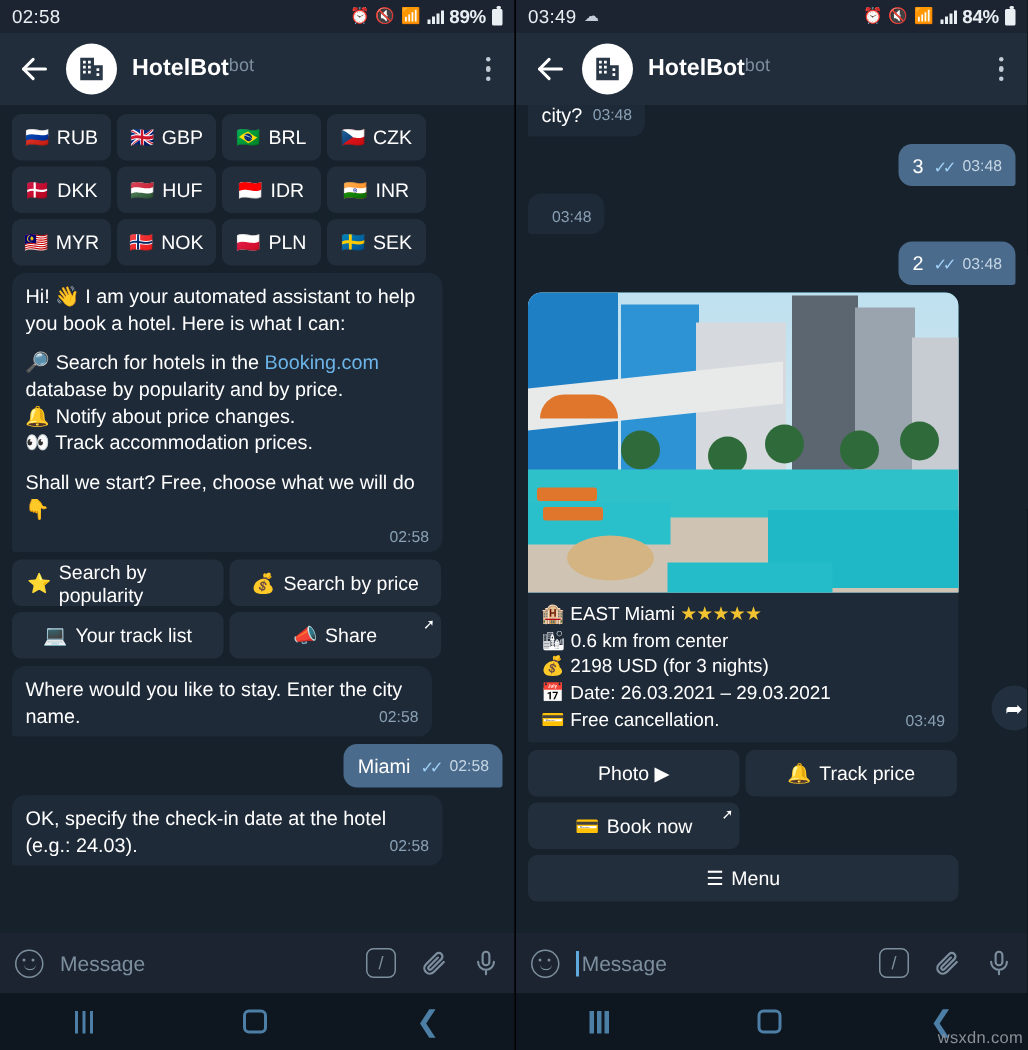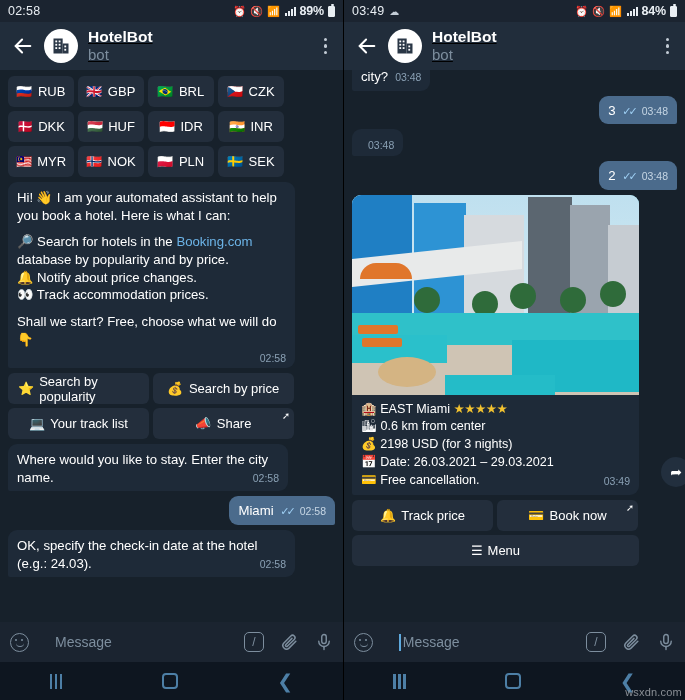--- a/index.html
+++ b/index.html
@@ -26,23 +26,23 @@
   .bars i { width:2px; background:#e9eef3; display:block; }
   .bars i:nth-child(1){height:3px;} .bars i:nth-child(2){height:5px;}
   .bars i:nth-child(3){height:7px;} .bars i:nth-child(4){height:9px;}
 
   
   .chathdr { height:48px; background:#212d3b; display:flex; align-items:center; gap:10px;
     padding:0 12px; flex:0 0 48px; }
   .backarrow { width:22px; height:22px; color:#fff; flex:0 0 22px; }
   .avatar { width:34px; height:34px; border-radius:50%; background:#fff; display:flex;
     align-items:center; justify-content:center; flex:0 0 34px; }
-  .hdr-txt { display:flex; flex-direction:column; justify-content:center; line-height:1.15;text-decoration:underline; }
+  .hdr-txt { display:flex; flex-direction:row; justify-content:center; line-height:1.15; }
   .hdr-title { color:#fff; font-size:15.5px; font-weight:bold; }
-  .hdr-sub { color:#7d8e9e; font-size:15px; }
+  .hdr-sub { color:#7d8e9e; font-size:12px; }
   .kebab { margin-left:auto; display:flex; flex-direction:column; gap:3px; padding:4px; }
   .kebab i { width:3.5px; height:3.5px; border-radius:50%; background:#c3ccd6; display:block; }
 
   
   .chat { flex:1 1 auto; background:#17212b; padding:6px 8px 4px; overflow:hidden;
     display:flex; flex-direction:column; gap:5px; position:relative; }
   .chat.right { padding-top:0; }
 
   .rowin { display:flex; }
   .rowout { display:flex; justify-content:flex-end; }
@@ -90,21 +90,21 @@
   .palm { position:absolute; width:26px; height:26px; border-radius:50%; background:#2f6b3a; }
   .umb { position:absolute; width:52px; height:16px; background:#e0762b;
     border-radius:26px 26px 0 0; }
   .lounger { position:absolute; width:40px; height:9px; background:#e0762b; border-radius:2px; }
   .pouf { position:absolute; left:26px; top:162px; width:58px; height:30px; border-radius:50%;
     background:#d4b483; }
   .canopy { position:absolute; left:0; top:55px; width:170px; height:28px; background:#e8eaea;
     transform:skewY(-6deg); }
 
   
-  .inputbar { height:40px; background:#1b2430; display:flex; align-items:center; gap:15px;
+  .inputbar { height:40px; background:#1b2430; display:flex; align-items:center; gap:0;
     padding:0 10px; flex:0 0 40px; }
   .smiley { width:19px; height:19px; border:1.6px solid #7d8e9e; border-radius:50%;
     position:relative; flex:0 0 19px; }
   .smiley:before { content:""; position:absolute; top:5px; left:4px; width:2px; height:2px;
     border-radius:50%; background:#7d8e9e; box-shadow:6px 0 0 #7d8e9e; }
   .smiley:after { content:""; position:absolute; bottom:4px; left:4.5px; width:8px; height:4px;
     border-bottom:1.6px solid #7d8e9e; border-radius:0 0 8px 8px; }
   .msgfield { flex:1 1 auto; display:flex; align-items:center; margin-left:11px;
     color:#7d8e9e; font-size:14px; position:relative; }
   .caret { width:1.8px; height:17px; background:#5ea9dd; margin-right:2px; display:inline-block; }
@@ -453,20 +453,23 @@
             </div>
           </div>
           <div class="fwd">
             <span>➦</span>
           </div>
         </div>
       </div>
 
       <div class="kbgrid">
         <div class="kbbtn half">
+            <span>Photo ▶</span>
+          </div>
+        <div class="kbbtn half">
             <span>🔔</span>
             <span>Track price</span>
           </div>
         <div class="kbbtn half">
             <span>💳</span>
             <span>Book now</span>
             <span class="corner">➚</span>
           </div>
         <div class="kbbtn full">
             <span>☰</span>

